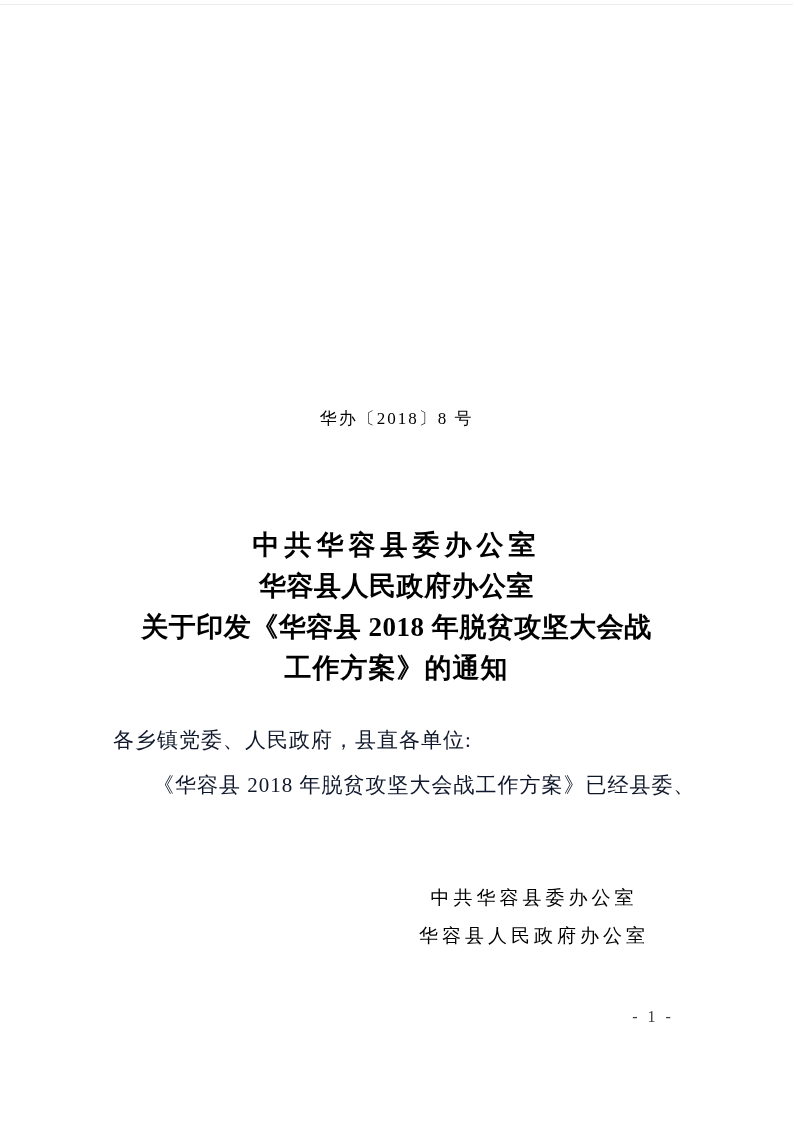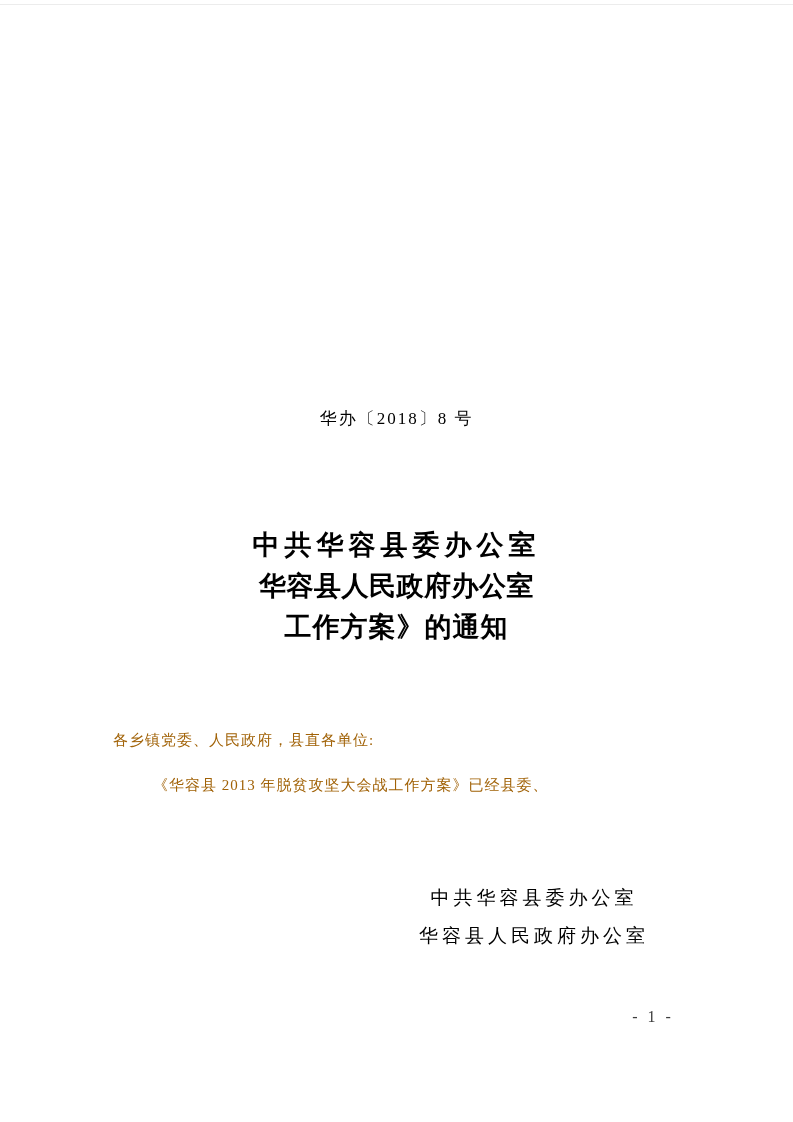--- a/index.html
+++ b/index.html
@@ -45,24 +45,24 @@
   }
   .title-line-1 { letter-spacing: 5px; }
   .title-line-2 { letter-spacing: 0.5px; }
   .title-line-3 { letter-spacing: 0.5px; }
   .title-line-4 { letter-spacing: 1px; }
   
   .body-text {
     position: absolute;
     left: 113px;
     width: 580px;
-    font-size: 15px;
+    font-size: 21px;
     line-height: 26px;
     letter-spacing: 1px;
-    color: #a16207;
+    color: #0f172a;
     font-family: Liberation Serif, serif;
   }
   .salutation   { top: 722px; }
   .para-line-1  { top: 767px; padding-left: 40px; }
   .para-line-2  { top: 809px; }
   
   .signature-block {
     position: absolute;
     left: 384px;
     width: 300px;
@@ -89,26 +89,27 @@
 </head>
 <body>
 
 <div class="page">
 
   <div class="doc-number">华办〔2018〕8 号</div>
 
   <div class="title-block">
     <div class="title-line-1">中共华容县委办公室</div>
     <div class="title-line-2">华容县人民政府办公室</div>
+    <div class="title-line-3">关于印发《华容县 2018 年脱贫攻坚大会战</div>
     <div class="title-line-4">工作方案》的通知</div>
   </div>
 
   <div class="body-text salutation">各乡镇党委、人民政府，县直各单位:</div>
 
-  <div class="body-text para-line-1">《华容县 2013 年脱贫攻坚大会战工作方案》已经县委、</div>
+  <div class="body-text para-line-1">《华容县 2018 年脱贫攻坚大会战工作方案》已经县委、</div>
 
 
   <div class="signature-block signature-org-1">中共华容县委办公室</div>
 
   <div class="signature-block signature-org-2">华容县人民政府办公室</div>
 
 
   <div class="page-number">- 1 -</div>
 
 </div>

